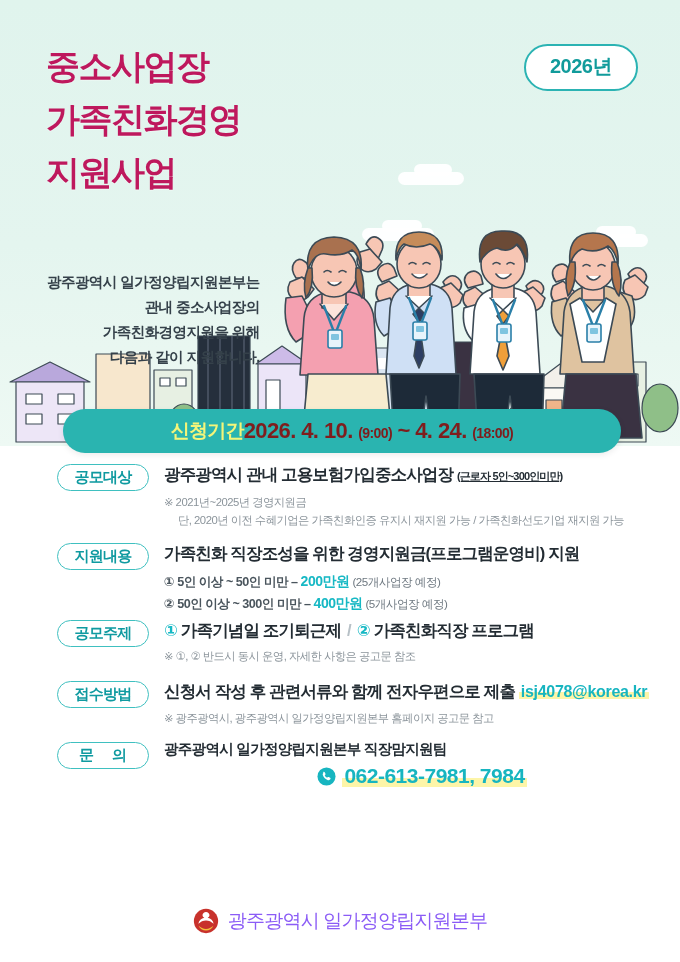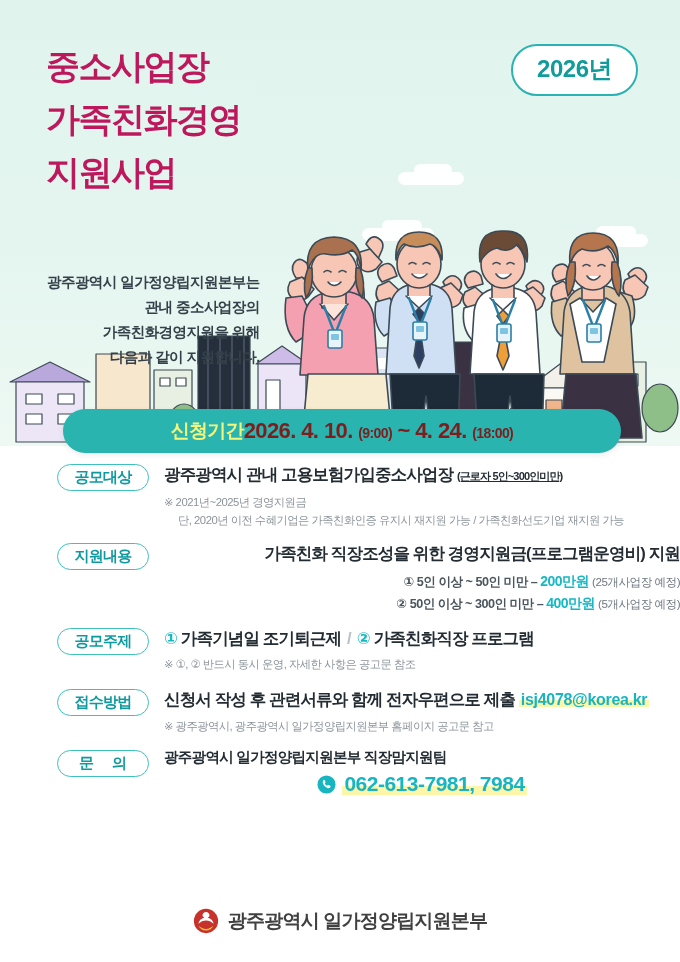--- a/index.html
+++ b/index.html
@@ -47,21 +47,21 @@
     text-shadow: 0 1px 0 rgba(255,255,255,.35);
   }
 
   .year-badge {
     position: absolute; right: 42px; top: 44px;
     z-index: 7;
     background: #ffffff;
     border: 2.5px solid #2bb3b3;
     border-radius: 40px;
     padding: 7px 24px 9px;
-    font-size: 24px; font-weight: 800;
+    font-size: 20px; font-weight: 800;
     color: #119b9b;
     letter-spacing: -.5px;
   }
 
   
   .intro {
     position: absolute; left: 47px; top: 270px;
     z-index: 6;
     text-align: right;
   }
@@ -155,21 +155,21 @@
     padding: 0 2px;
   }
   .contact-org { font-size: 14.5px; font-weight: 800; color: #232c33; letter-spacing: -.7px; }
 
   
   .footer {
     position: absolute; left: 0; bottom: 28px; width: 680px;
     display: flex; align-items: center; justify-content: center; gap: 9px;
   }
   .footer-name {
-    font-size: 19px; font-weight: 700; color: #404040; letter-spacing: -.8px;
+    font-size: 19px; font-weight: 400; color: #8b5cf6; letter-spacing: -.8px;
   }
 </style>
 </head>
 <body>
 
 <div class="poster">
 
   <div class="hero">
     <div class="hero-fade"></div>
 
@@ -395,21 +395,21 @@
       <div class="pill">공모대상</div>
       <div class="sec-body">
         <div class="sec-head"><span>광주광역시 관내 고용보험가입중소사업장</span> <span class="paren">(근로자 5인~300인미만)</span></div>
         <div class="note">
           <span>※ 2021년~2025년 경영지원금</span>
           <span class="indent">단, 2020년 이전 수혜기업은 가족친화인증 유지시 재지원 가능 / 가족친화선도기업 재지원 가능</span>
         </div>
       </div>
     </div>
 
-    <div class="section" style="margin-bottom:12px;text-align:right;">
+    <div class="section" style="margin-bottom:4px;">
       <div class="pill">지원내용</div>
       <div class="sec-body">
         <div class="sec-head">가족친화 직장조성을 위한 경영지원금(프로그램운영비) 지원</div>
         <div class="detail"><span>① 5인 이상 ~ 50인 미만 –</span> <span class="amount">200만원</span> <span class="tail">(25개사업장 예정)</span></div>
         <div class="detail" style="margin-top:1px;"><span>② 50인 이상 ~ 300인 미만 –</span> <span class="amount">400만원</span> <span class="tail">(5개사업장 예정)</span></div>
       </div>
     </div>
 
     <div class="section" style="margin-bottom:13px;">
       <div class="pill">공모주제</div>

